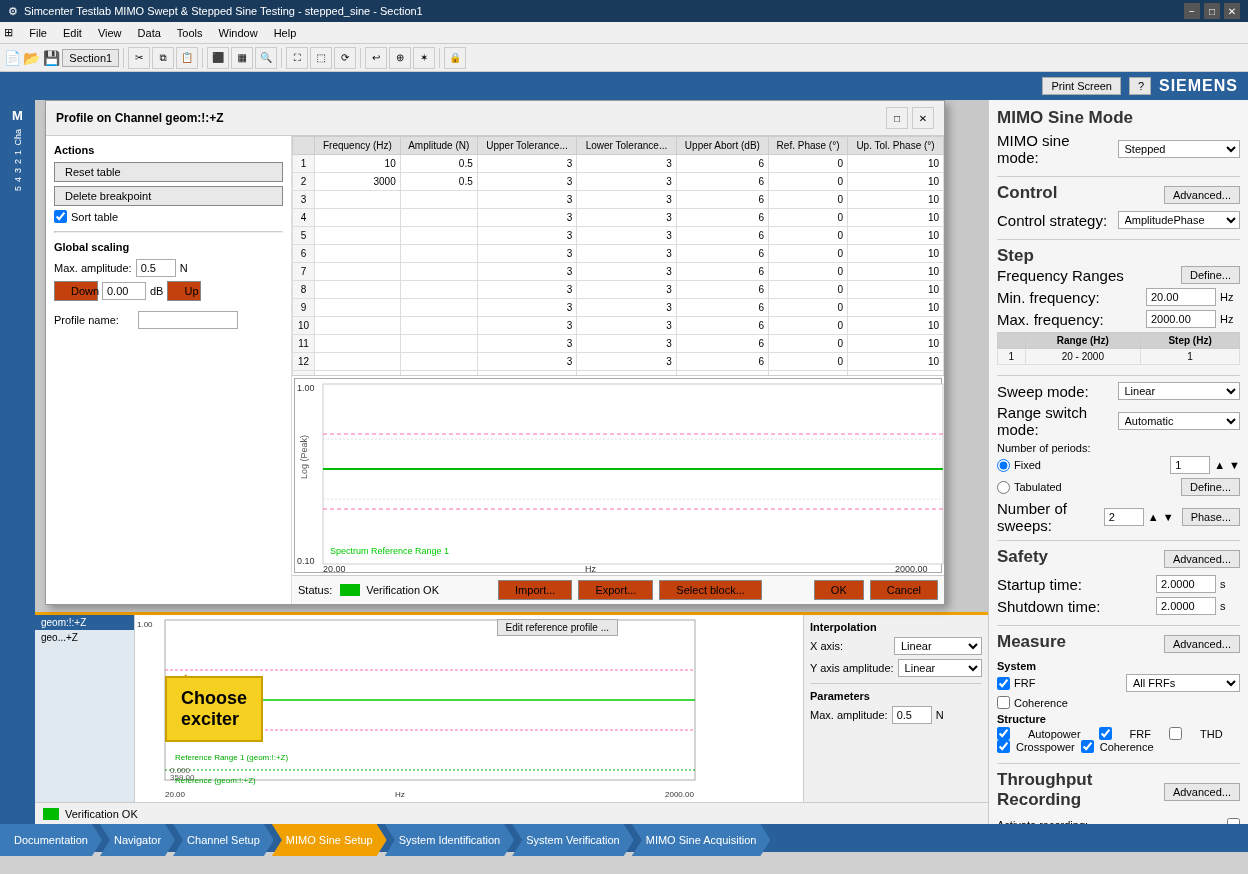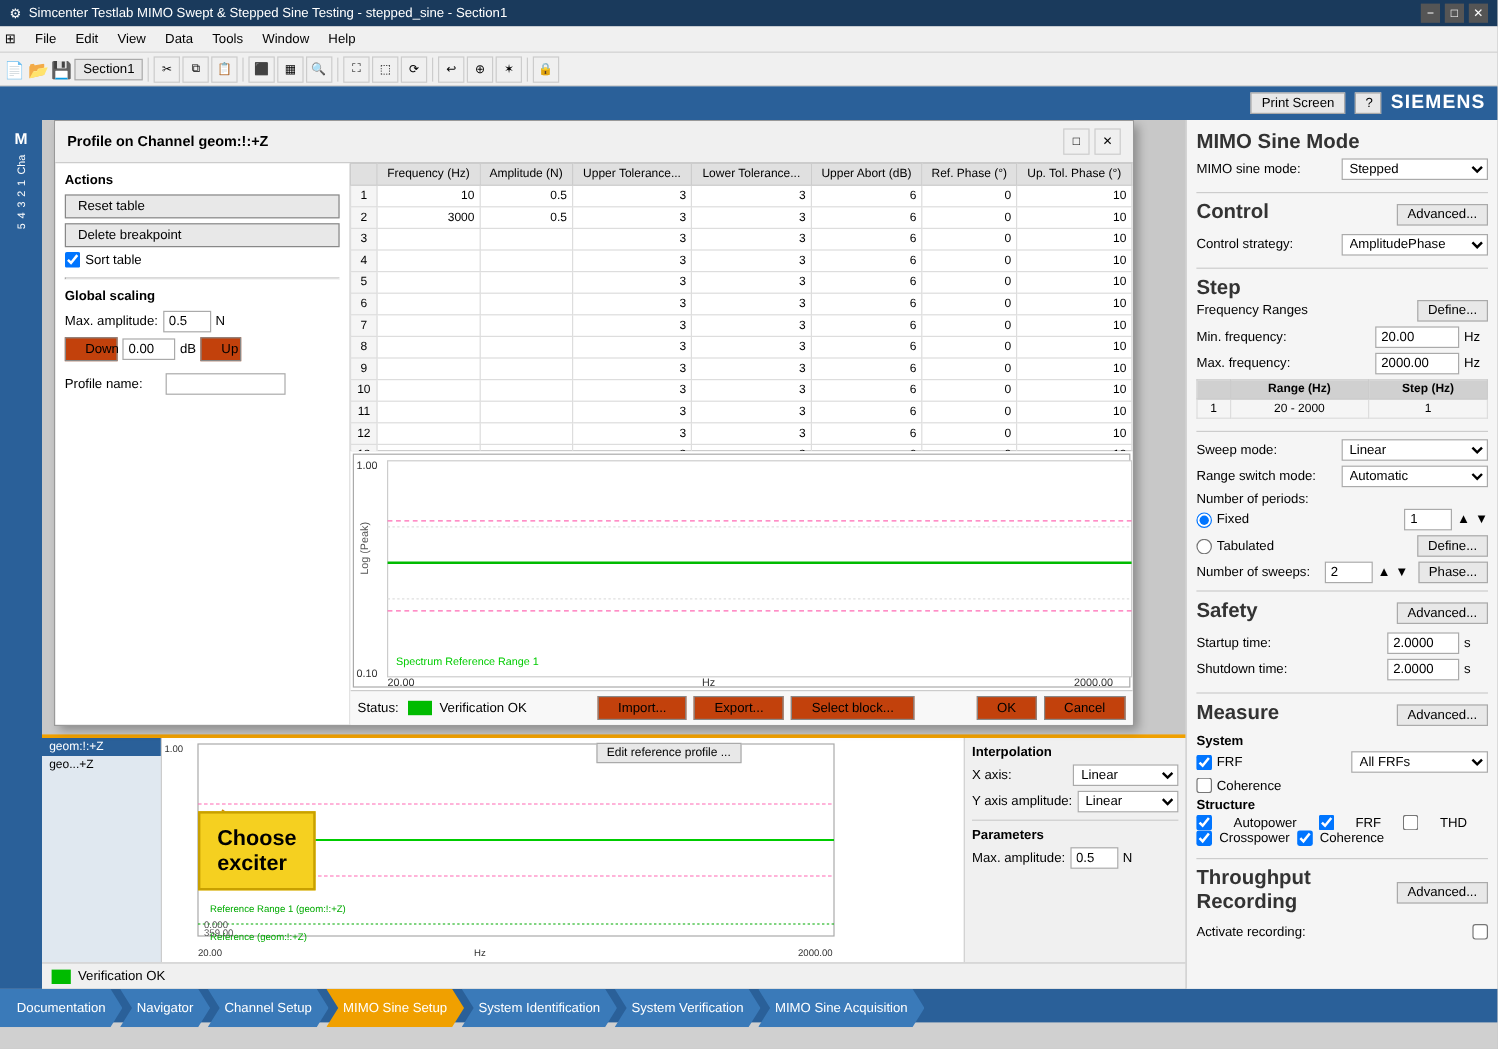--- a/index.html
+++ b/index.html
@@ -41,21 +41,21 @@
     .data-table td { border: 1px solid #ddd; padding: 2px 4px; text-align: right; font-size: 10px; height: 18px; }
     .data-table td:first-child { text-align: center; background: #f5f5f5; }
     
     
     .chart-area { background: white; border: 1px solid #aaa; margin: 4px; position: relative; }
     
     
     .rp-section { margin-bottom: 10px; }
     .rp-label { font-size: 17px; font-weight: bold; color: #333; margin-bottom: 4px; }
     .rp-row { display: flex; align-items: center; margin-bottom: 4px; gap: 4px; }
-    .rp-text { font-size: 11px; flex: 1; }
+    .rp-text { font-size: 15px; flex: 1; }
     .rp-input { border: 1px solid #aaa; background: white; padding: 2px 4px; font-size: 11px; width: 70px; }
     .rp-input-wide { border: 1px solid #aaa; background: white; padding: 2px 4px; font-size: 11px; width: 110px; }
     .rp-select { border: 1px solid #aaa; background: white; padding: 1px 2px; font-size: 11px; flex: 1; }
     .rp-btn { border: 1px solid #aaa; background: #e8e8e8; padding: 2px 8px; font-size: 11px; cursor: pointer; }
     .rp-unit { font-size: 11px; min-width: 20px; }
     .rp-separator { border: none; border-top: 1px solid #ccc; margin: 6px 0; }
     .rp-table { width: 100%; border-collapse: collapse; font-size: 10px; margin-top: 4px; }
     .rp-table th { background: #d0d0d0; border: 1px solid #ccc; padding: 2px 4px; text-align: center; font-size: 10px; }
     .rp-table td { border: 1px solid #ddd; padding: 2px 4px; text-align: center; font-size: 10px; }
     

